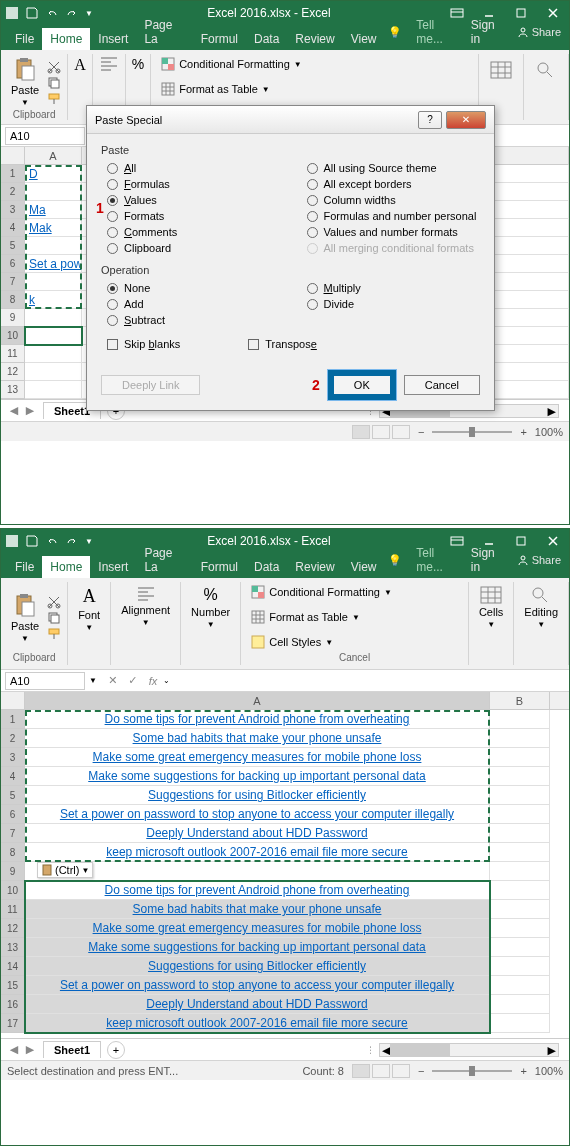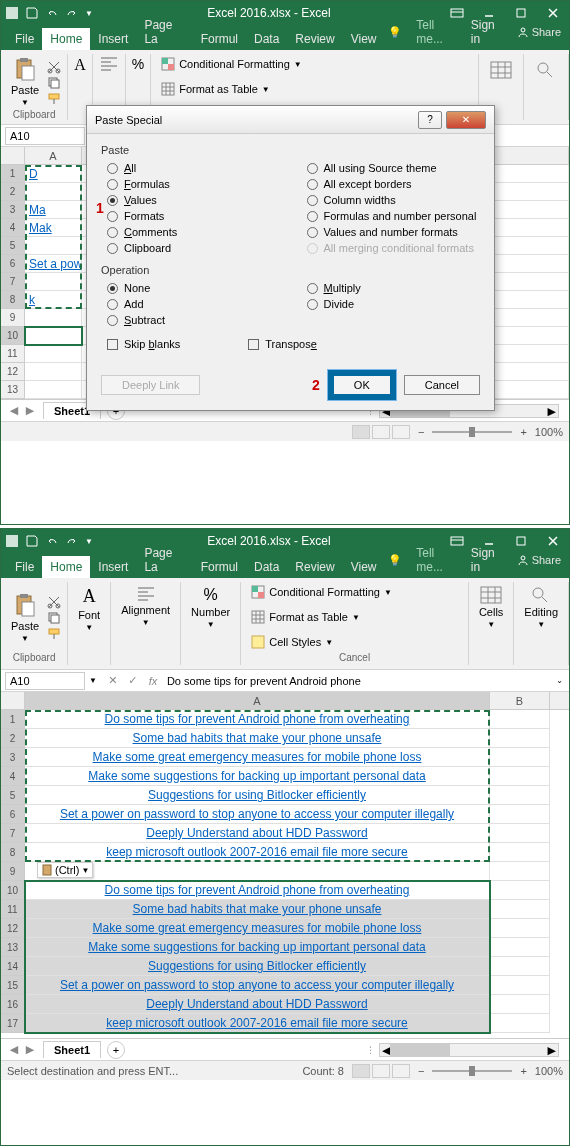--- a/index.html
+++ b/index.html
@@ -661,21 +661,20 @@
         </div>
     </div>
   </div>
 
   <div class="formula-bar">
     <input class="namebox" value="A10" style="">
     <span style="font-size:8px;margin-right:6px;">▼</span>
     <span class="fb-btn">✕</span>
     <span class="fb-btn">✓</span>
     <span class="fb-btn fx">fx</span>
-    <input class="fb-input" value="Do some tips for prevent Android phone" style="">
     <span style="font-size:8px;margin-right:6px;">⌄</span>
   </div>
 
   <div class="grid-container" style="height:346px;position:relative;">
     <div class="col-headers">
       <div class="corner"></div>
       <div class="col-h col-a highlighted" style="background:#d0d0d0;">A</div>
       <div class="col-h col-b">B</div>
     </div>
     <div id="grid2">

